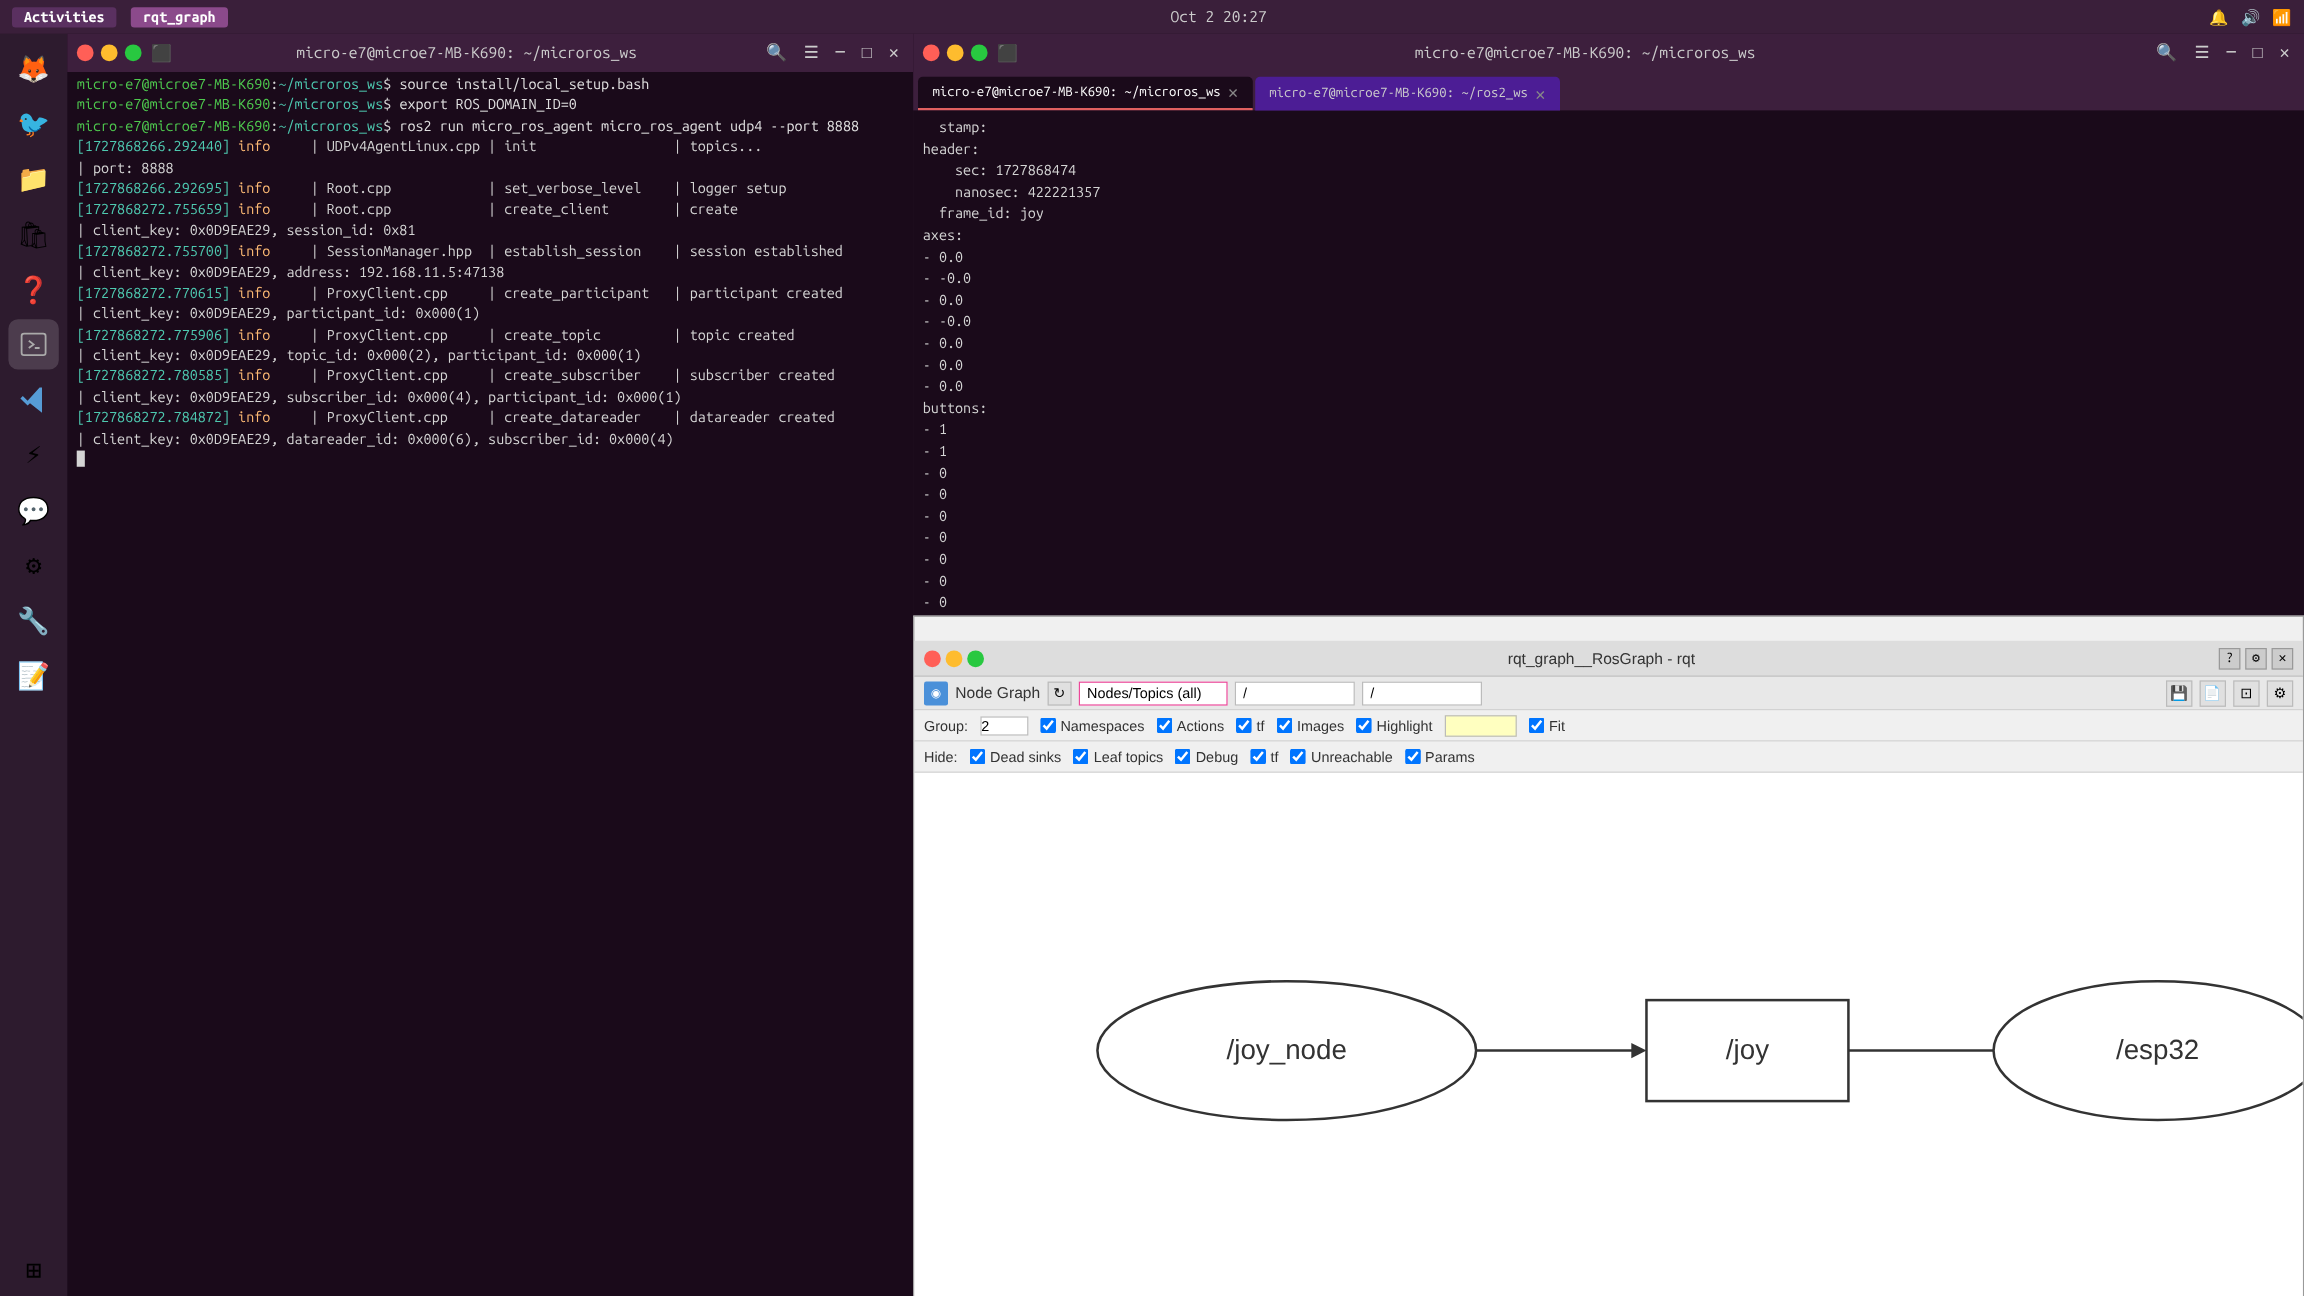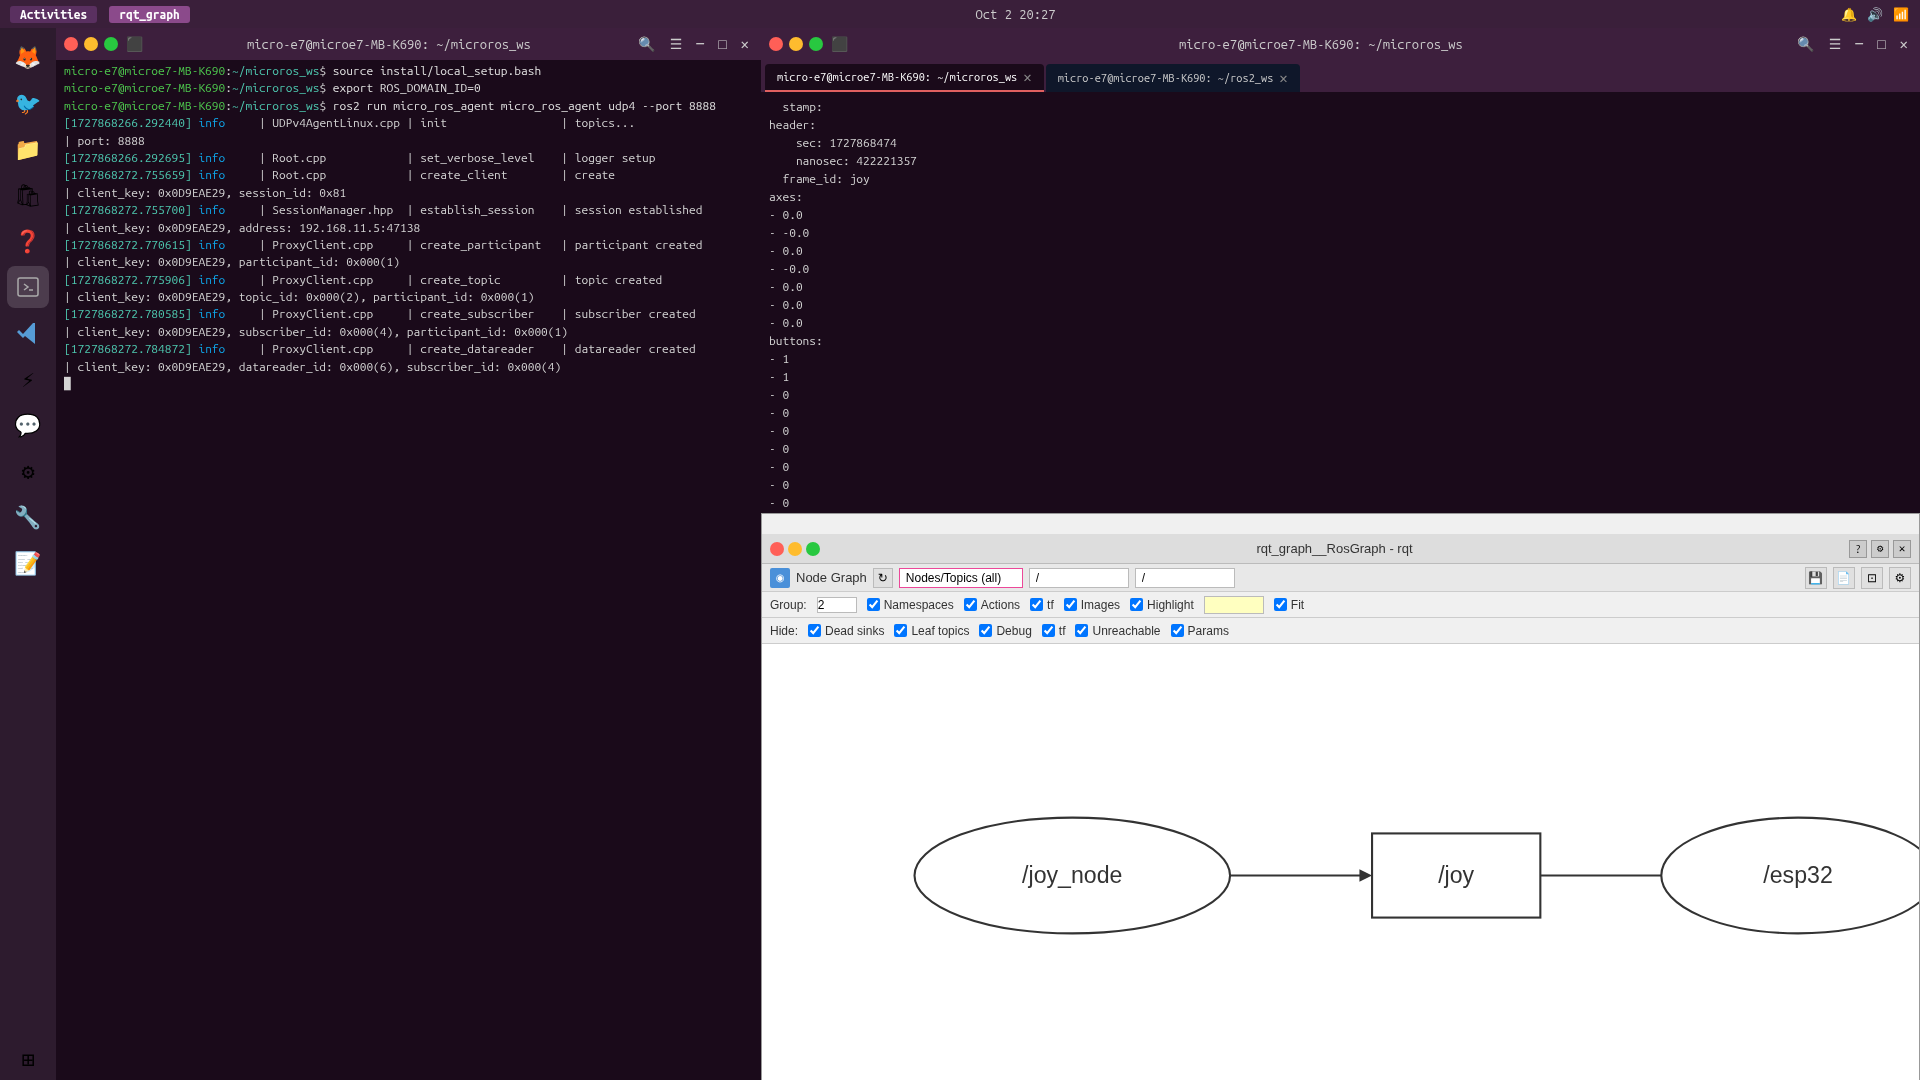--- a/index.html
+++ b/index.html
@@ -95,21 +95,21 @@
       flex: 1;
       padding: 2px 8px;
       overflow: hidden;
       font-size: 12px;
       line-height: 1.45;
       color: #e0e0e0;
     }
     .term-line { white-space: pre; display: block; }
     .term-green { color: #4ec94e; }
     .term-cyan { color: #4ec9b0; }
-    .term-blue { color: #0ea5e9; }
+    .term-blue { color: #fdba74; }
     .term-white { color: #d4d4d4; }
     .term-cmd { color: #e0e0e0; }
 
     
     .terminal-right-top {
       position: absolute;
       left: 705px; top: 0;
       width: 1159px; height: 500px;
       background: #1a0a1a;
       display: flex;
@@ -244,21 +244,21 @@
     }
     .tab {
       height: 28px;
       padding: 0 12px;
       display: flex;
       align-items: center;
       gap: 6px;
       font-size: 12px;
       color: #ccc;
       cursor: pointer;
-      background: #0f172a;
+      background: #4c1d95;
       border-top-left-radius: 4px;
       border-top-right-radius: 4px;
       margin-right: 2px;
     }
     .tab.active {
       background: #1a0a1a;
       color: white;
       border-bottom: 2px solid #e06060;
     }
     .tab-close { font-size: 14px; color: #888; cursor: pointer; }

